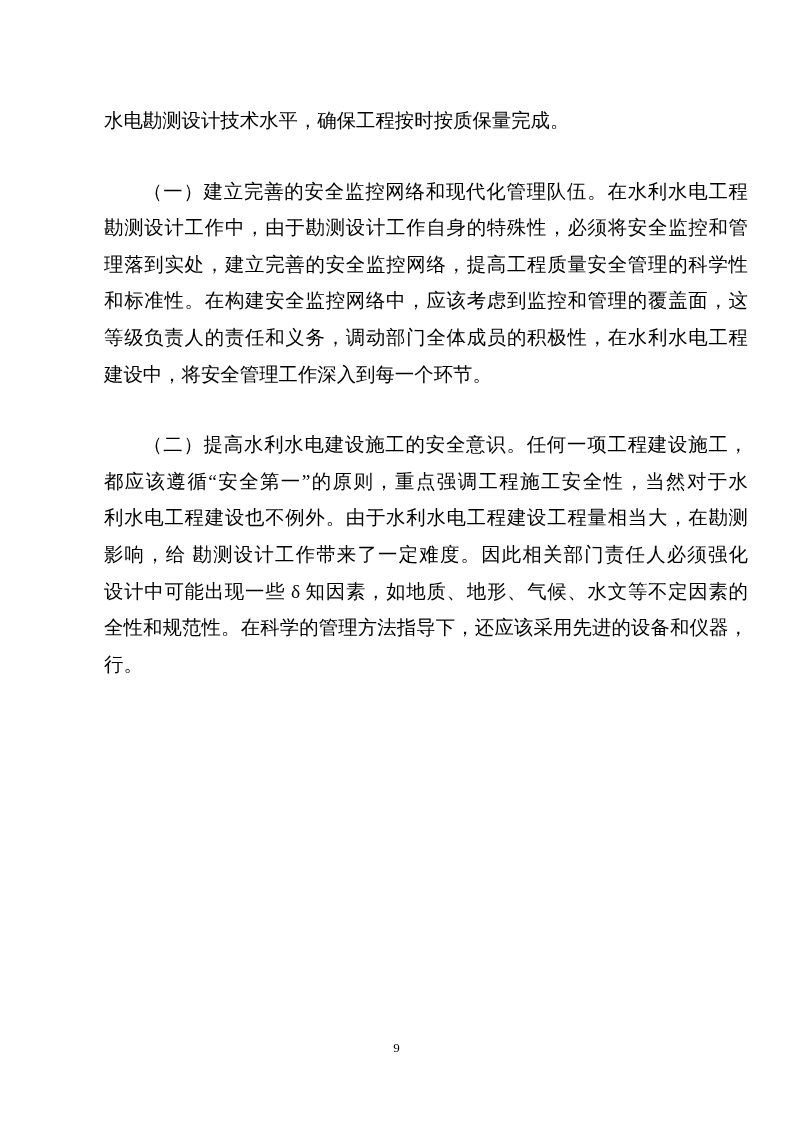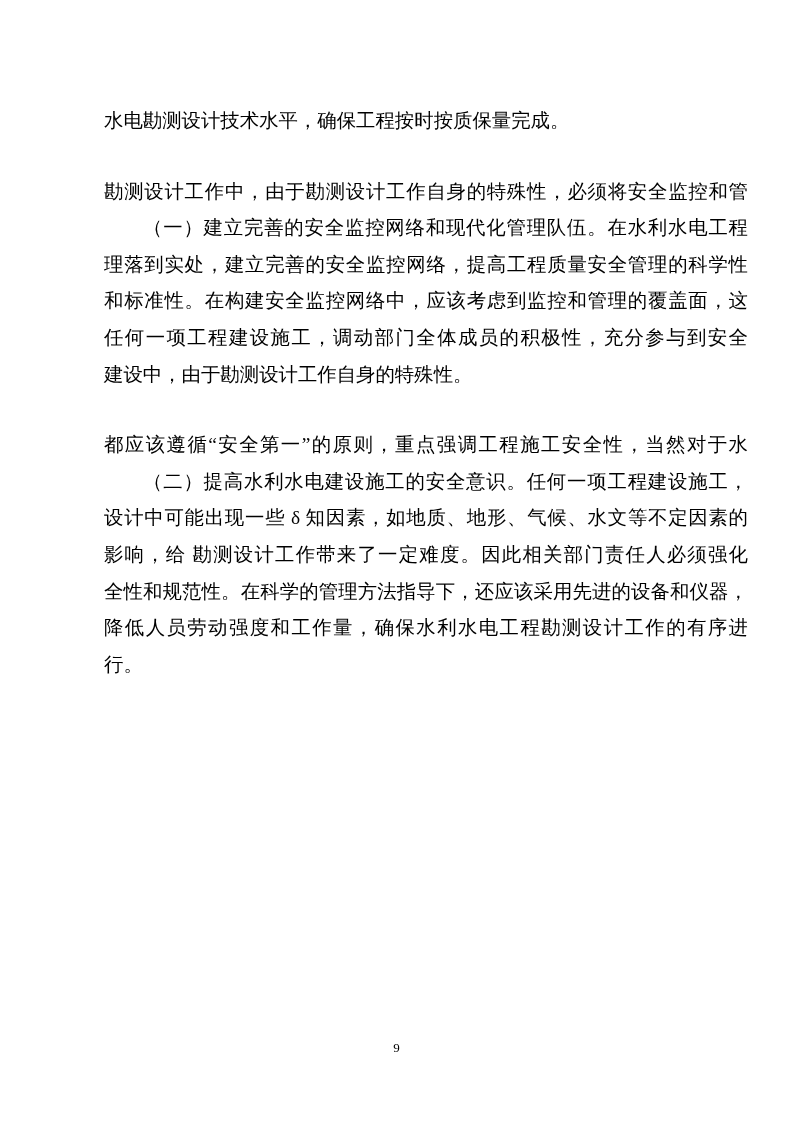--- a/index.html
+++ b/index.html
@@ -63,35 +63,35 @@
 <body>
 
 <div class="page">
   <div class="body-text">
 
     <div class="para">
       <div class="line end">水电勘测设计技术水平，确保工程按时按质保量完成。</div>
     </div>
 
     <div class="para">
+      <div class="line full indent">（一）建立完善的安全监控网络和现代化管理队伍。在水利水电工程</div>
       <div class="line full">勘测设计工作中，由于勘测设计工作自身的特殊性，必须将安全监控和管</div>
-      <div class="line full indent">（一）建立完善的安全监控网络和现代化管理队伍。在水利水电工程</div>
       <div class="line full">理落到实处，建立完善的安全监控网络，提高工程质量安全管理的科学性</div>
       <div class="line full">和标准性。在构建安全监控网络中，应该考虑到监控和管理的覆盖面，这</div>
-      <div class="line full">任何一项工程建设施工，调动部门全体成员的积极性，充分参与到安全</div>
-      <div class="line end">建设中，由于勘测设计工作自身的特殊性。</div>
+      <div class="line full">等级负责人的责任和义务，调动部门全体成员的积极性，在水利水电工程</div>
+      <div class="line end">建设中，将安全管理工作深入到每一个环节。</div>
     </div>
 
     <div class="para">
+      <div class="line full indent">（二）提高水利水电建设施工的安全意识。任何一项工程建设施工，</div>
       <div class="line full">都应该遵循“安全第一”的原则，重点强调工程施工安全性，当然对于水</div>
-      <div class="line full indent">（二）提高水利水电建设施工的安全意识。任何一项工程建设施工，</div>
+      <div class="line full">利水电工程建设也不例外。由于水利水电工程建设工程量相当大，在勘测</div>
+      <div class="line full">影响，给 勘测设计工作带来了一定难度。因此相关部门责任人必须强化</div>
       <div class="line full">设计中可能出现一些 δ 知因素，如地质、地形、气候、水文等不定因素的</div>
-      <div class="line full">影响，给 勘测设计工作带来了一定难度。因此相关部门责任人必须强化</div>
       <div class="line full">全性和规范性。在科学的管理方法指导下，还应该采用先进的设备和仪器，</div>
-      <div class="line full">降低人员劳动强度和工作量，确保水利水电工程勘测设计工作的有序进</div>
       <div class="line end">行。</div>
     </div>
 
 
   </div>
 
   <div class="page-number">9</div>
 </div>
 
 </body></html>

